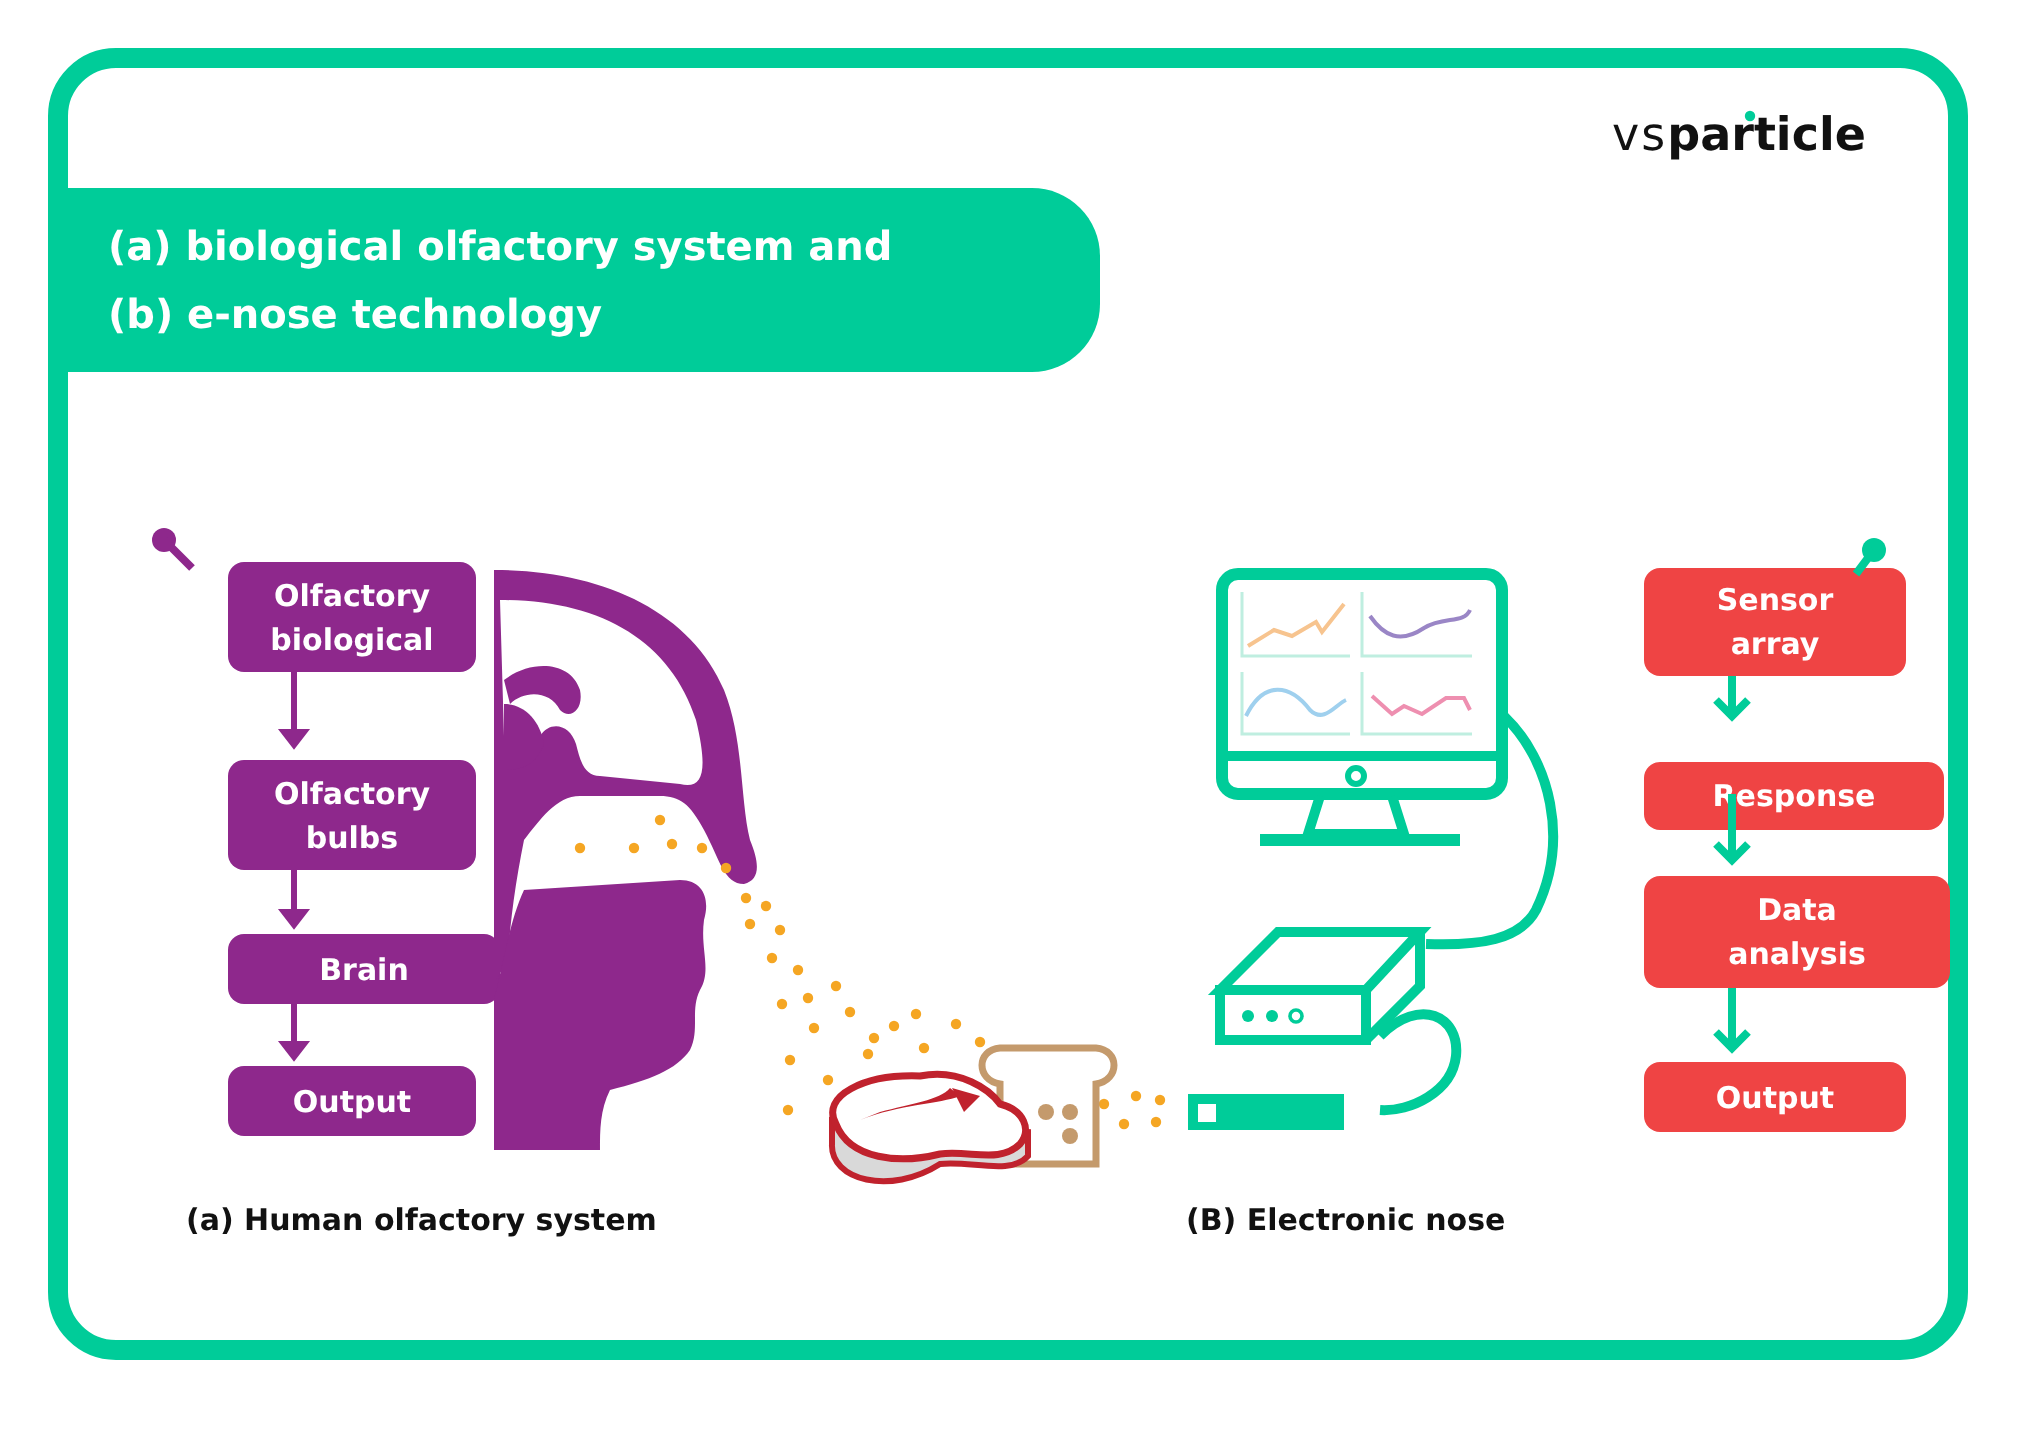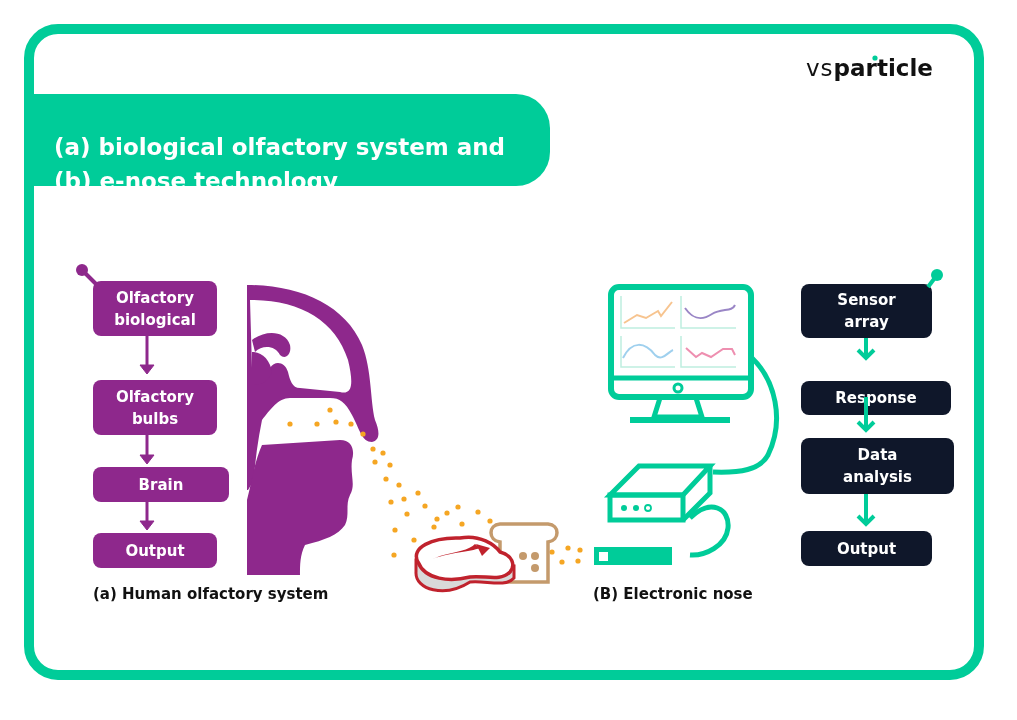--- a/index.html
+++ b/index.html
@@ -7,27 +7,27 @@
          font-family: "DejaVu Sans", "Liberation Sans", sans-serif; }
   .frame { position: absolute; left: 24px; top: 24px; width: 960px; height: 656px;
            border: 10px solid #00cc99; border-radius: 34px; box-sizing: border-box; }
   .logo { position: absolute; left: 806px; top: 50px; font-size: 23px; color: #111;
           letter-spacing: 0px; line-height: 36px; }
   .logo .light { font-weight: normal; letter-spacing: 1px; }
   .logo .bold { font-weight: bold; }
   .title-band { position: absolute; left: 32px; top: 94px; width: 518px; height: 92px;
                 background: #00cc99; border-radius: 0 34px 34px 0; }
   .title-line { position: absolute; left: 54px; color: #fff; font-weight: bold;
-                font-size: 23px; white-space: nowrap; margin-top: 23px; }
+                font-size: 20px; white-space: nowrap; }
   .box { position: absolute; color: #fff; font-weight: bold; font-size: 15px;
          display: flex; align-items: center; justify-content: center; text-align: center;
-         border-radius: 8px; line-height: 22px; }
+         border-radius: 8px; line-height: 22px; margin-left: 21px; }
   .box.p { background: #8e288c; }
-  .box.g { background: #0f172a; }
-  .caption { position: absolute; font-weight: bold; font-size: 15px; color: #111; white-space: nowrap; }
+  .box.g { background: #ef4444; }
+  .caption { position: absolute; font-weight: bold; font-size: 15px; color: #111; white-space: nowrap; margin-top: 16px; }
   svg { position: absolute; left: 0; top: 0; }
 </style>
 </head>
 <body>
 
 <div class="frame"></div>
 
 <div class="logo"><span class="light">vs</span><span class="bold">par</span><span class="bold">ticle</span></div>
 
 <div class="title-band"></div>

